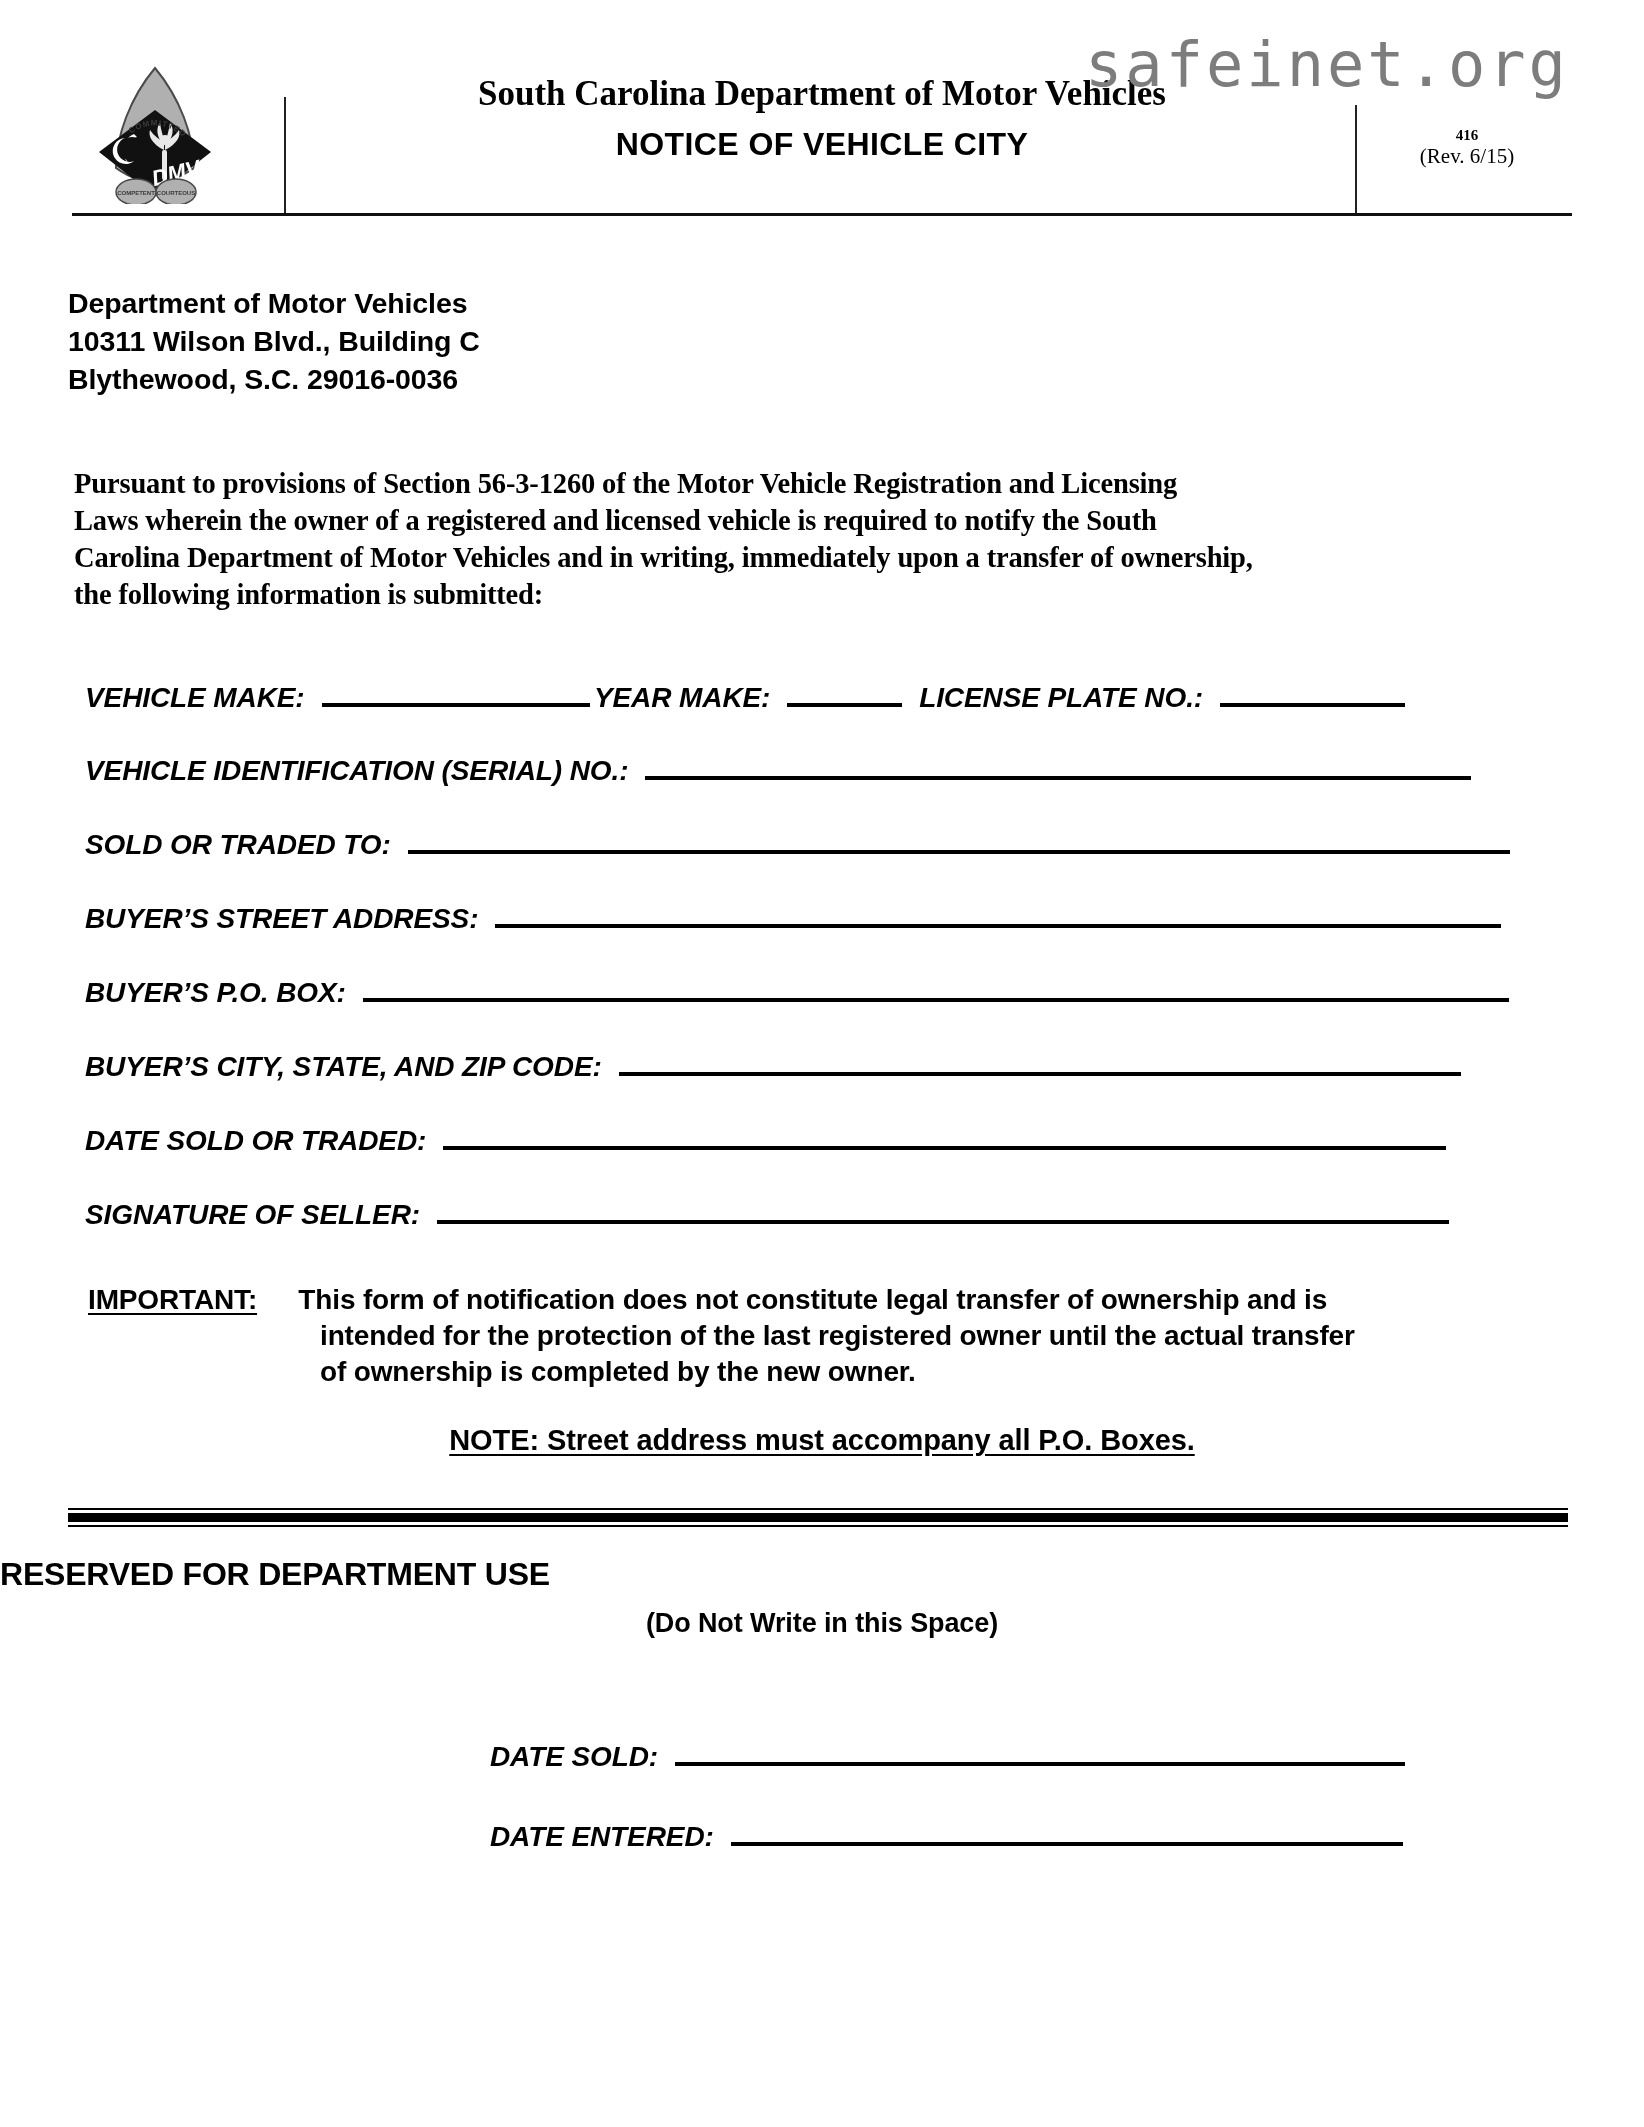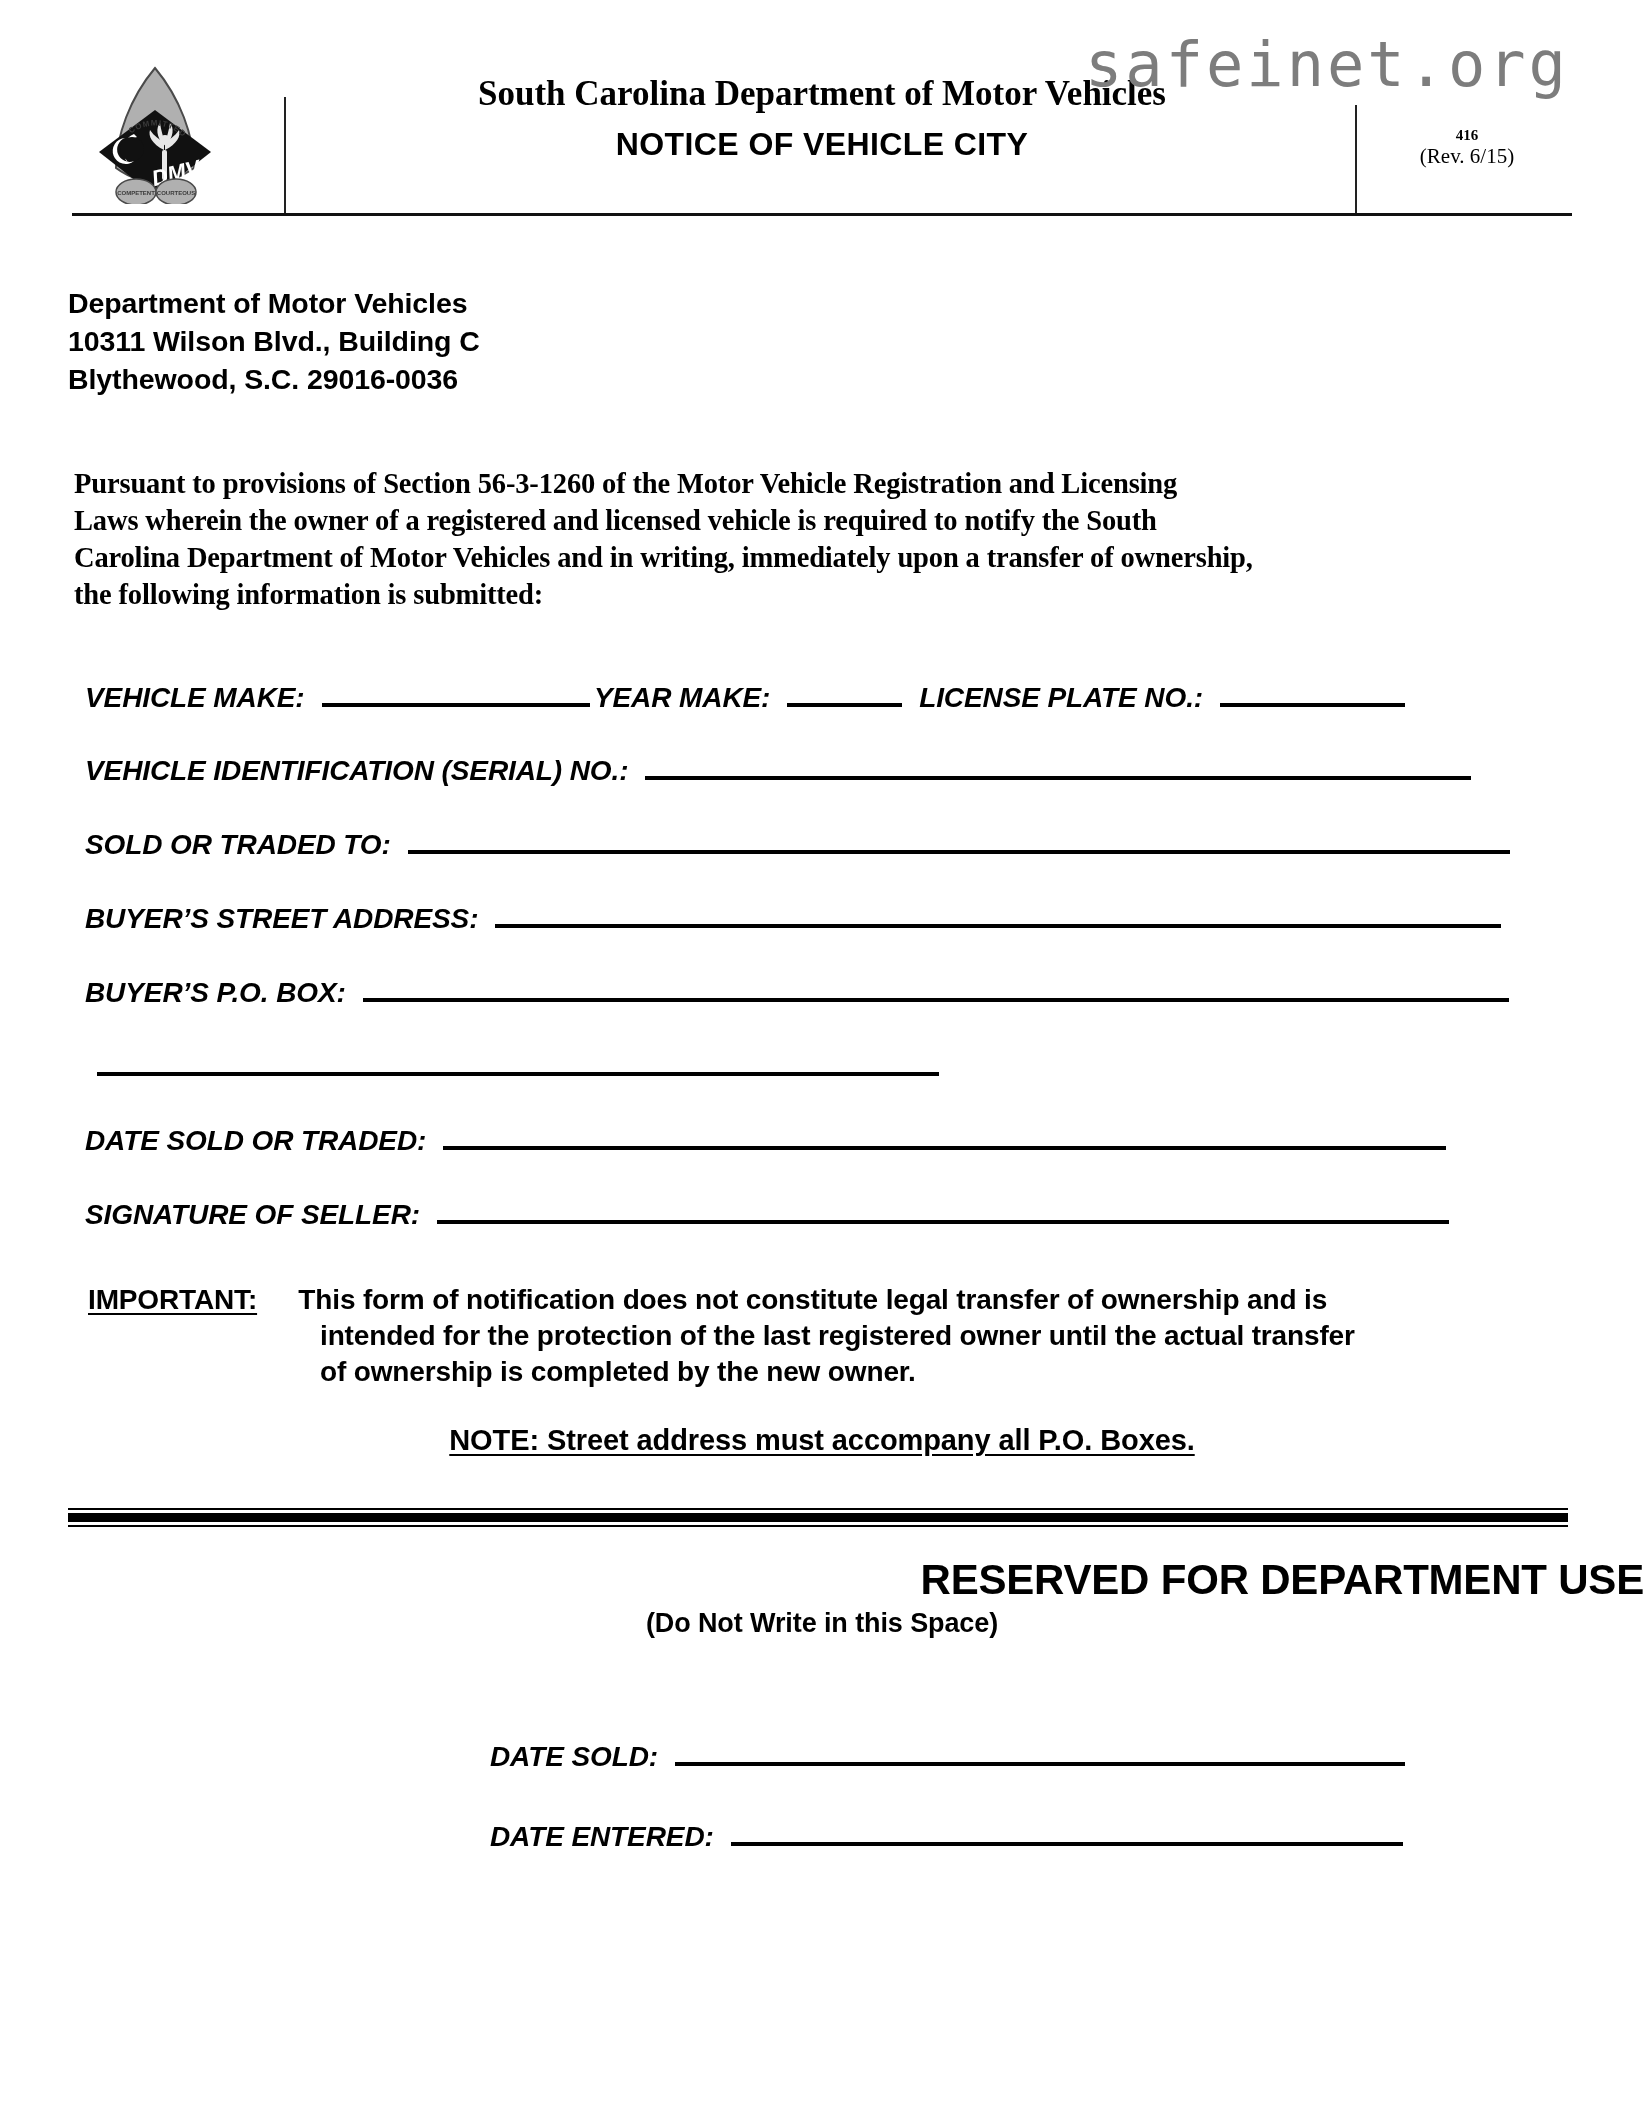--- a/index.html
+++ b/index.html
@@ -211,23 +211,23 @@
   }
   .divider .thin { height: 2px; background: #000; }
   .divider .space { height: 3px; background: #fff; }
   .divider .thick { height: 9px; background: #000; }
 
   
   .reserved-title {
     position: absolute;
     left: 0; top: 1556px;
     width: 1644px;
-    text-align: right;
-    font-weight: bold;
-    font-size: 42px;
+    text-align: left;
+    font-weight: bold;
+    font-size: 32px;
     letter-spacing: -0.2px;
   }
   .reserved-sub {
     position: absolute;
     left: 0; top: 1608px;
     width: 1644px;
     text-align: center;
     font-weight: bold;
     font-size: 27px;
     letter-spacing: -0.1px;
@@ -345,20 +345,21 @@
     <span class="blank" style="width:1006px;"></span>
   </div>
 
   <div class="field-row" style="top:972px;">
     <span class="fl">BUYER’S P.O. BOX:</span>
     <span class="gap"></span>
     <span class="blank" style="width:1146px;"></span>
   </div>
 
   <div class="field-row" style="top:1046px;">
+    <span class="fl">BUYER’S CITY, STATE, AND ZIP CODE:</span>
     <span class="gap"></span>
     <span class="blank" style="width:842px;"></span>
   </div>
 
   <div class="field-row" style="top:1120px;">
     <span class="fl">DATE SOLD OR TRADED:</span>
     <span class="gap"></span>
     <span class="blank" style="width:1003px;"></span>
   </div>
 

